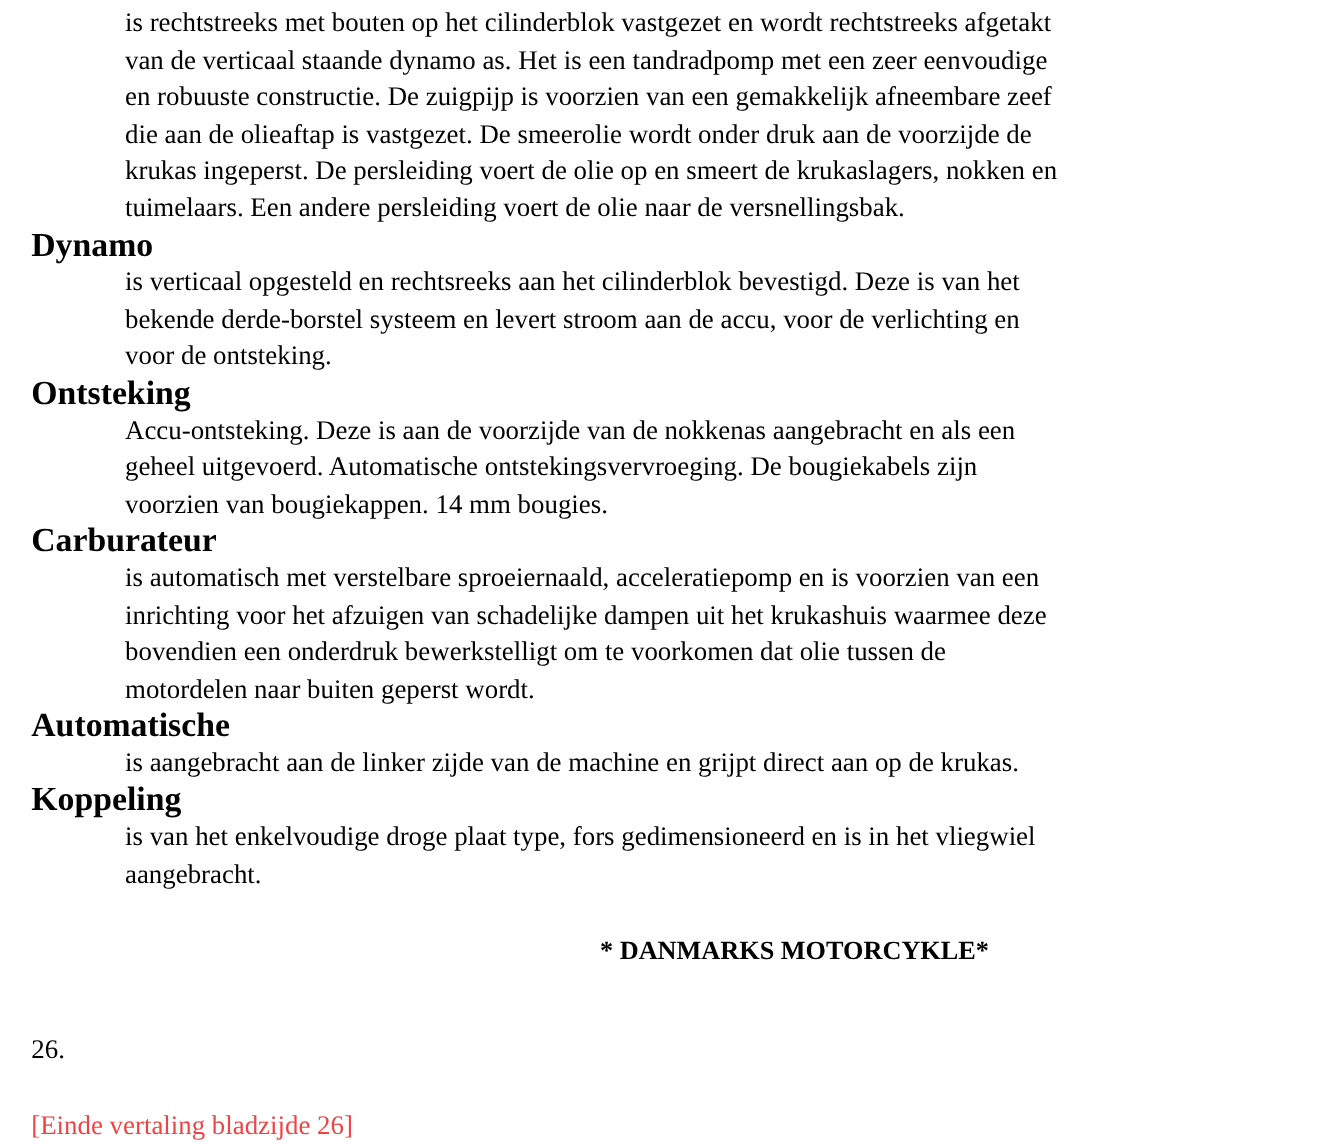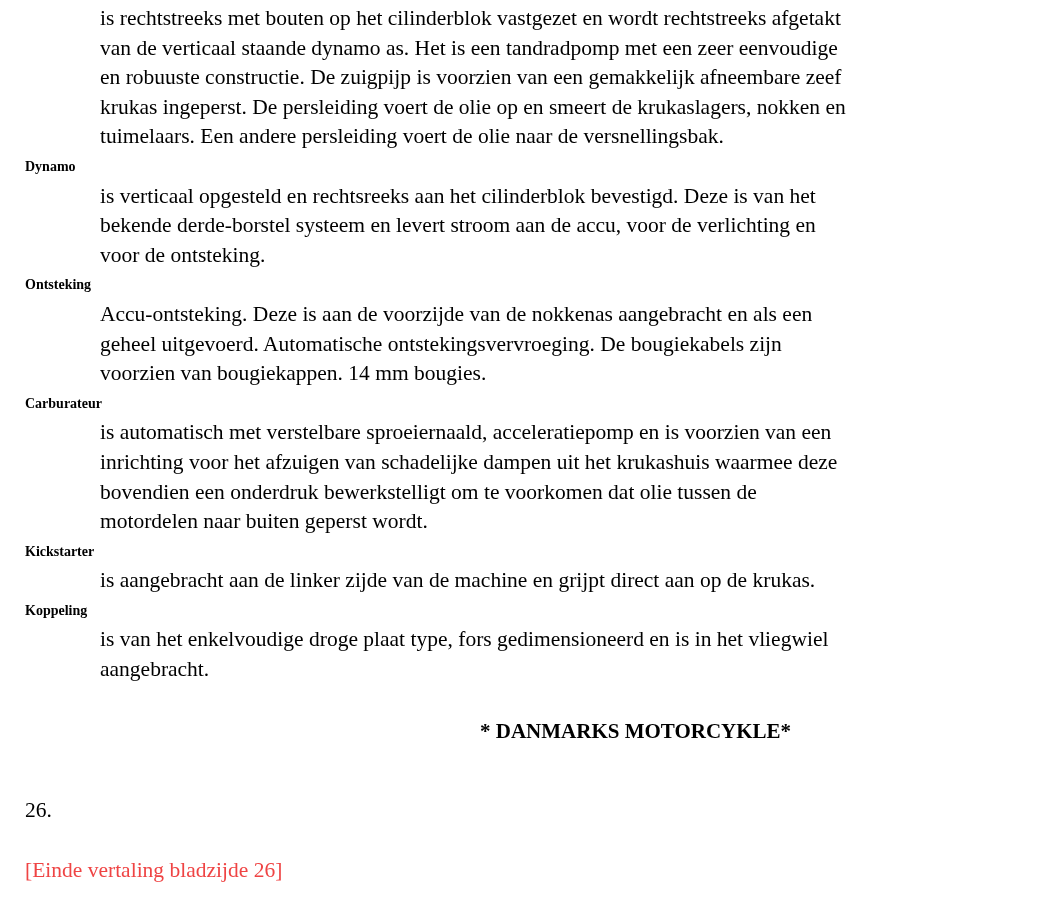--- a/index.html
+++ b/index.html
@@ -20,21 +20,21 @@
     line-height: 29.6px;
     overflow: hidden;
   }
   .body-line {
     margin-left: 75px;
     white-space: nowrap;
   }
   .section-heading {
     font-weight: bold;
     margin: 0;
-    font-size: 14px;
+    font-size: 27px;
     line-height: 29.6px;
     white-space: nowrap;
   }
   .brand-title {
     font-weight: bold;
     font-size: 21px;
     line-height: 34px;
     margin: 29px 0 0 455px;
     white-space: nowrap;
   }
@@ -50,20 +50,21 @@
 </style>
 </head>
 <body>
 
 <div class="page">
 
   <div>
     <div class="body-line">is rechtstreeks met bouten op het cilinderblok vastgezet en wordt rechtstreeks afgetakt</div>
     <div class="body-line">van de verticaal staande dynamo as. Het is een tandradpomp met een zeer eenvoudige</div>
     <div class="body-line">en robuuste constructie. De zuigpijp is voorzien van een gemakkelijk afneembare zeef</div>
+    <div class="body-line">die aan de olieaftap is vastgezet. De smeerolie wordt onder druk aan de voorzijde de</div>
     <div class="body-line">krukas ingeperst. De persleiding voert de olie op en smeert de krukaslagers, nokken en</div>
     <div class="body-line">tuimelaars. Een andere persleiding voert de olie naar de versnellingsbak.</div>
   </div>
 
   <div>
     <div class="section-heading">Dynamo</div>
     <div class="body-line">is verticaal opgesteld en rechtsreeks aan het cilinderblok bevestigd. Deze is van het</div>
     <div class="body-line">bekende derde-borstel systeem en levert stroom aan de accu, voor de verlichting en</div>
     <div class="body-line">voor de ontsteking.</div>
   </div>
@@ -77,21 +78,21 @@
 
   <div>
     <div class="section-heading">Carburateur</div>
     <div class="body-line">is automatisch met verstelbare sproeiernaald, acceleratiepomp en is voorzien van een</div>
     <div class="body-line">inrichting voor het afzuigen van schadelijke dampen uit het krukashuis waarmee deze</div>
     <div class="body-line">bovendien een onderdruk bewerkstelligt om te voorkomen dat olie tussen de</div>
     <div class="body-line">motordelen naar buiten geperst wordt.</div>
   </div>
 
   <div>
-    <div class="section-heading">Kickstarter</div>
+    <div class="section-heading">Automatische</div>
     <div class="body-line">is aangebracht aan de linker zijde van de machine en grijpt direct aan op de krukas.</div>
   </div>
 
   <div>
     <div class="section-heading">Koppeling</div>
     <div class="body-line">is van het enkelvoudige droge plaat type, fors gedimensioneerd en is in het vliegwiel</div>
     <div class="body-line">aangebracht.</div>
   </div>
 
   <div class="brand-title">* DANMARKS MOTORCYKLE*</div>

